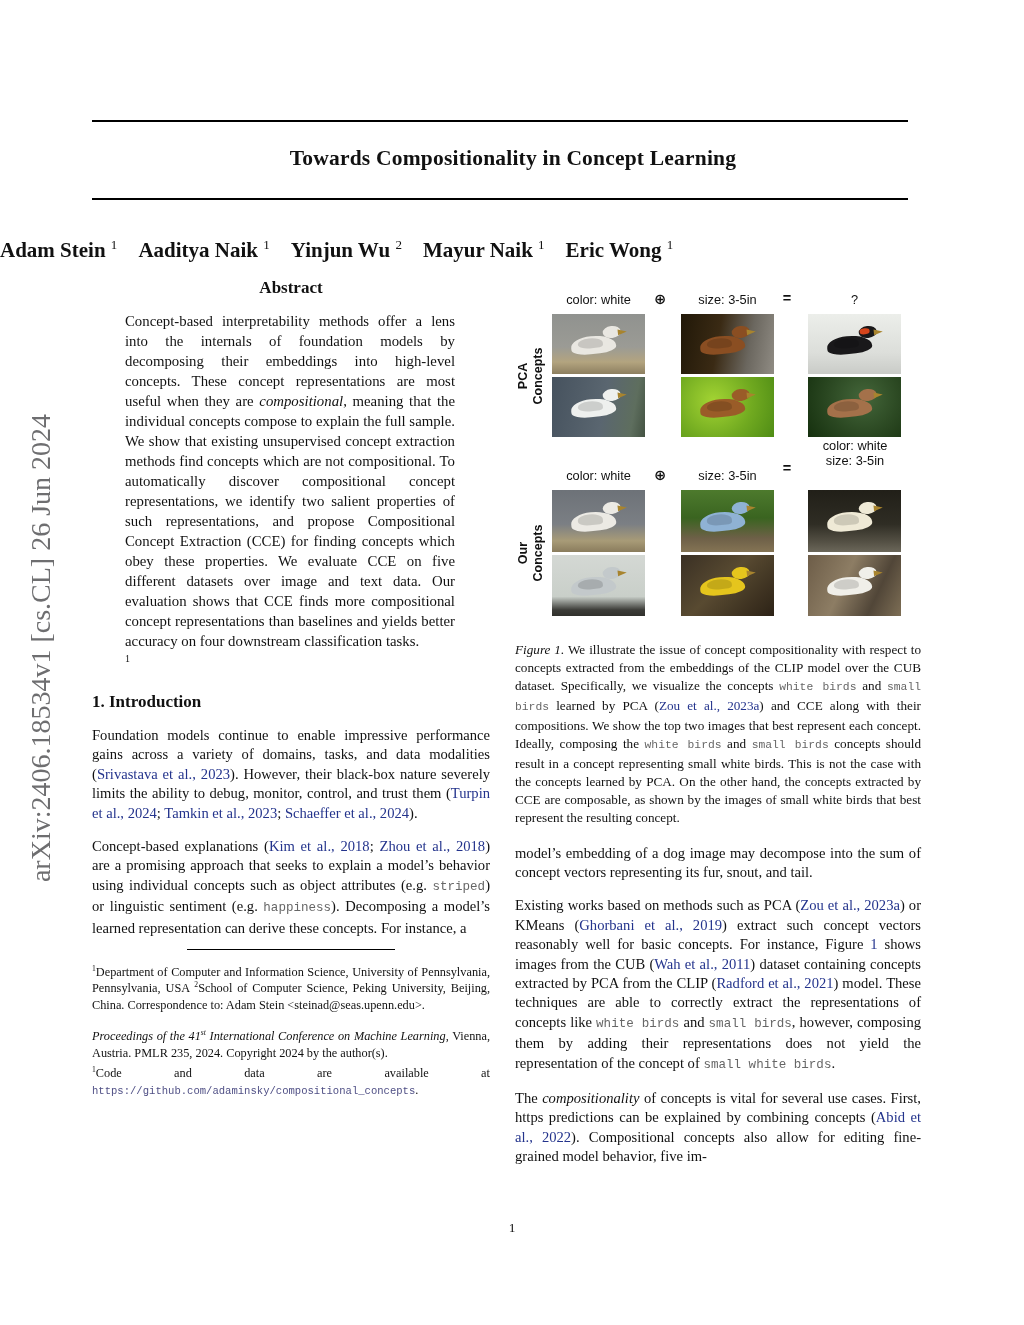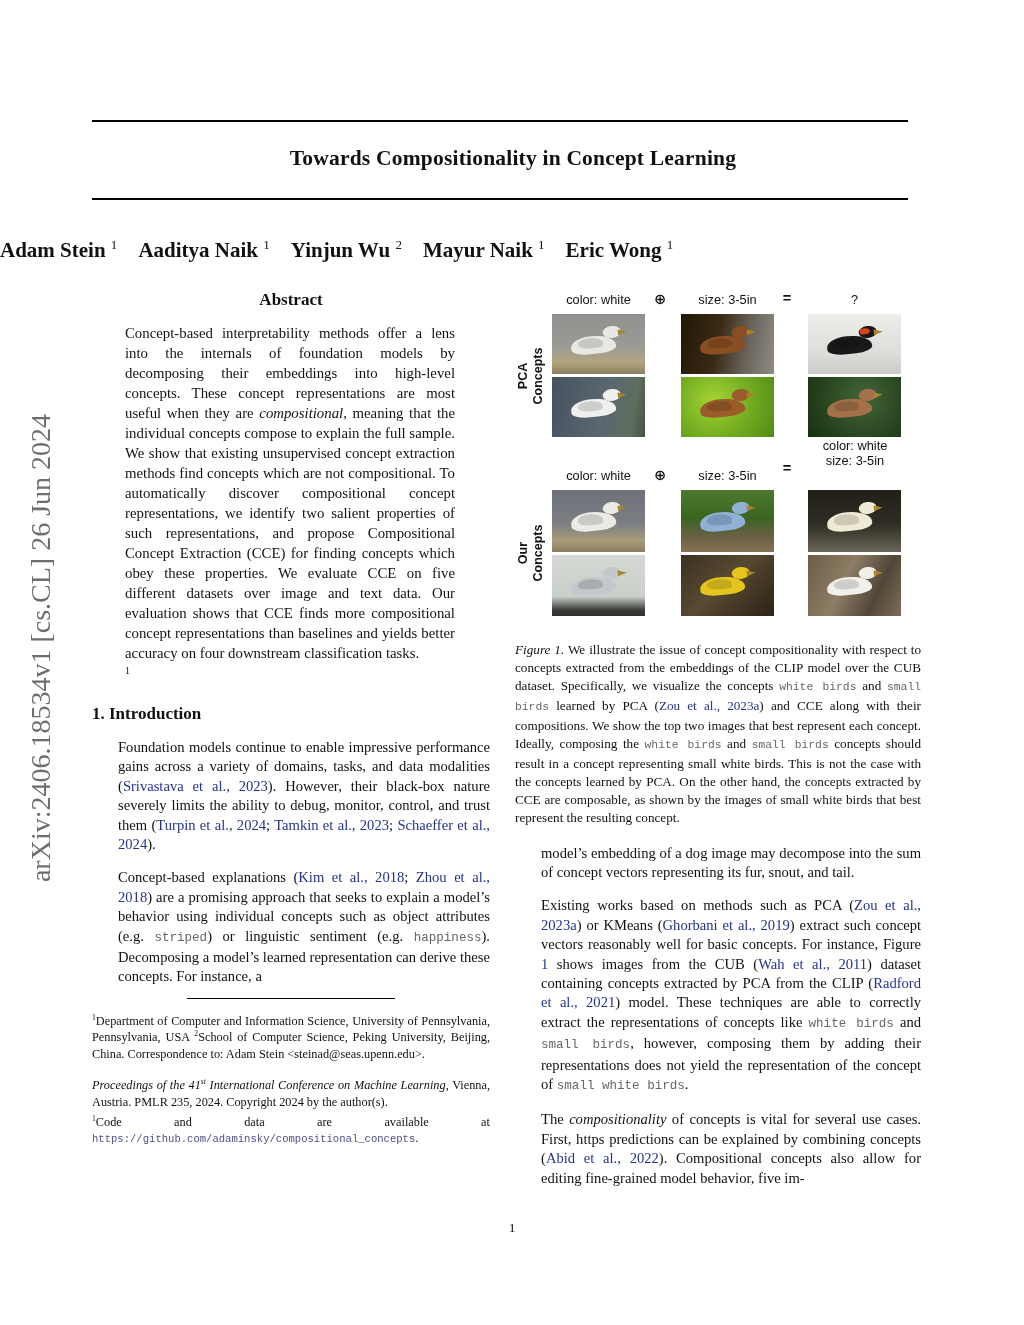--- a/index.html
+++ b/index.html
@@ -12,28 +12,28 @@
   .title{position:absolute;top:146px;left:1px;width:100%;text-align:center;
          font-size:21.5px;font-weight:bold;letter-spacing:.2px;}
   .authors{position:absolute;top:238px;left:0;width:100%;text-align:left;font-size:21px;}
 
   
   .arxiv{position:absolute;left:-285px;top:628px;width:660px;height:40px;
          transform:rotate(-90deg);text-align:center;font-size:28px;
          color:var(--c-sidebar,#6e6e70);white-space:nowrap;}
 
   
-  .left-col{position:absolute;left:92px;top:290px;width:398px;}
+  .left-col{position:absolute;left:92px;top:278px;width:398px;}
   .right-col{position:absolute;left:515px;top:290px;width:406px;}
 
   .abstract-heading{text-align:center;font-weight:bold;font-size:17px;}
   .abstract-body{margin:13px 0 0 33px;width:330px;text-align:justify;font-size:14.8px;line-height:20px;}
   .footmark{margin:3px 0 0 33px;font-size:10px;line-height:10px;}
   .intro-heading{margin-top:28px;font-weight:bold;font-size:17px;}
-  .body-p{margin-top:14px;text-align:justify;font-size:14.6px;line-height:19.4px;margin-left:26px;}
+  .body-p{margin-top:14px;text-align:justify;font-size:14.6px;line-height:19.4px;}
   .fn-rule{margin-top:11px;width:208px;border:0;border-top:1.5px solid #000;}
   .fn{margin-top:14px;text-align:justify;font-size:12.3px;line-height:16.4px;}
   .fn.proc{margin-top:15px;}
   .fn.code{margin-top:4px;}
 
   
   .figure{position:relative;height:330px;}
   .cell{position:absolute;width:93px;height:60px;overflow:hidden;}
   .fig-label{position:absolute;width:93px;text-align:center;
              font:12.8px "Liberation Sans","DejaVu Sans",sans-serif;color:#111;}

